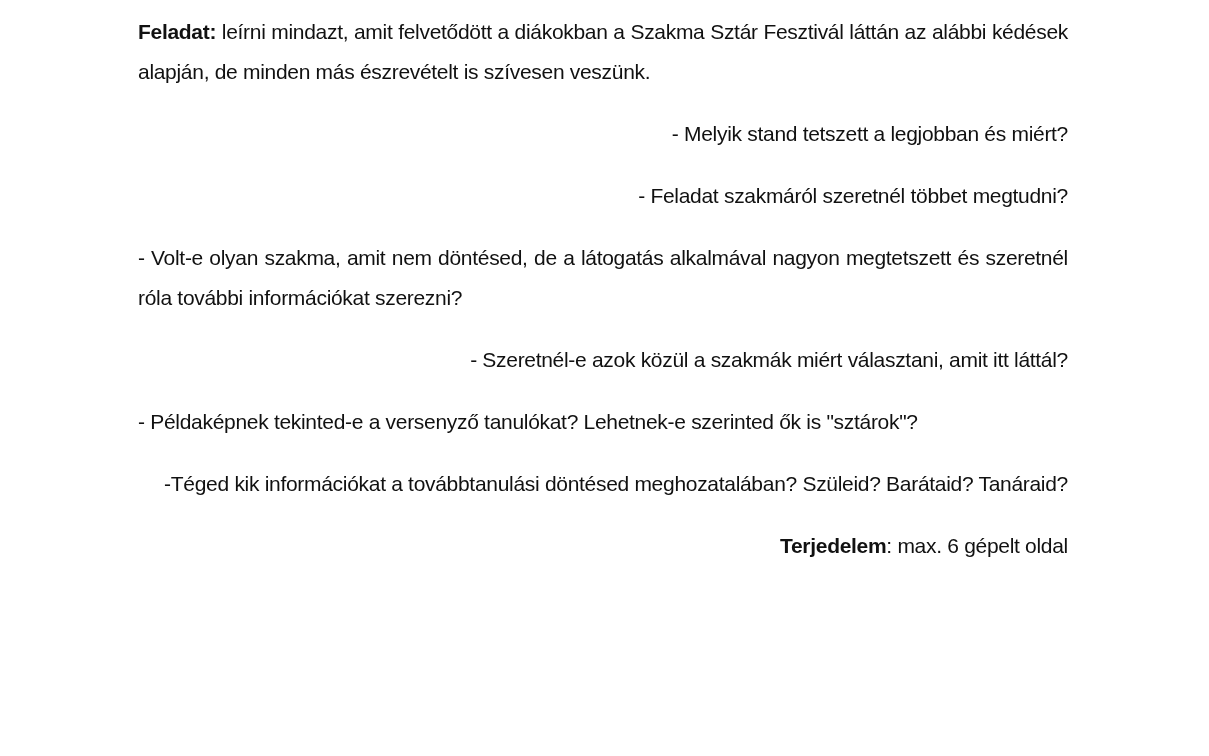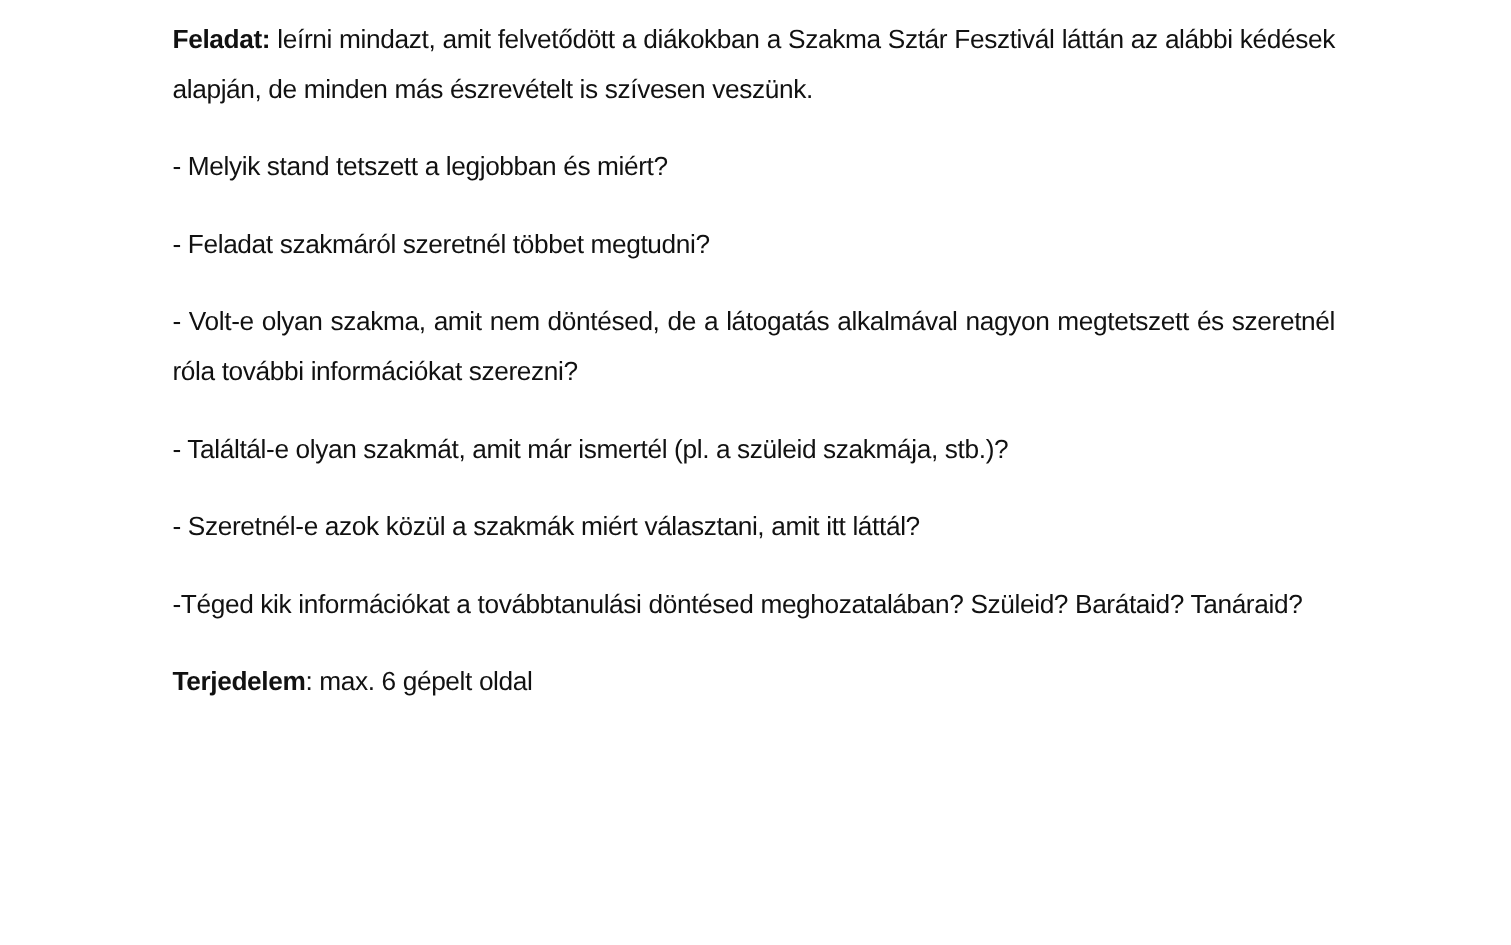--- a/index.html
+++ b/index.html
@@ -9,30 +9,30 @@
       left: 138px;
       top: 12px;
       width: 930px;
       font-family: "Liberation Sans", sans-serif;
       font-size: 21px;
       line-height: 40px;
       color: #111111;
       letter-spacing: -0.3px;
     }
     .para { margin: 0 0 22px 0; text-align: justify; }
-    .para.single { text-align: left; }
+    .para.single { text-align: right; }
     .bold { font-weight: bold; }
   </style>
 </head>
 <body>
 
 <div class="doc">
   <p class="para"><span class="bold">Feladat:</span><span> leírni mindazt, amit felvetődött a diákokban a Szakma Sztár Fesztivál láttán az alábbi kédések alapján, de minden más észrevételt is szívesen veszünk.</span></p>
 
   <p class="para single">- Melyik stand tetszett a legjobban és miért?</p>
   <p class="para single">- Feladat szakmáról szeretnél többet megtudni?</p>
   <p class="para">- Volt-e olyan szakma, amit nem döntésed, de a látogatás alkalmával nagyon megtetszett és szeretnél róla további információkat szerezni?</p>
-  <p class="para single">- Találtál-e olyan szakmát, amit már ismertél (pl. a szüleid szakmája, stb.)?</p>
   <p class="para single">- Szeretnél-e azok közül a szakmák miért választani, amit itt láttál?</p>
+  <p class="para">- Példaképnek tekinted-e a versenyző tanulókat? Lehetnek-e szerinted ők is "sztárok"?</p>
   <p class="para single">-Téged kik információkat a továbbtanulási döntésed meghozatalában? Szüleid? Barátaid? Tanáraid?</p>
 
   <p class="para single"><span class="bold">Terjedelem</span><span>: max. 6 gépelt oldal</span></p>
 </div>
 
 </body></html>

